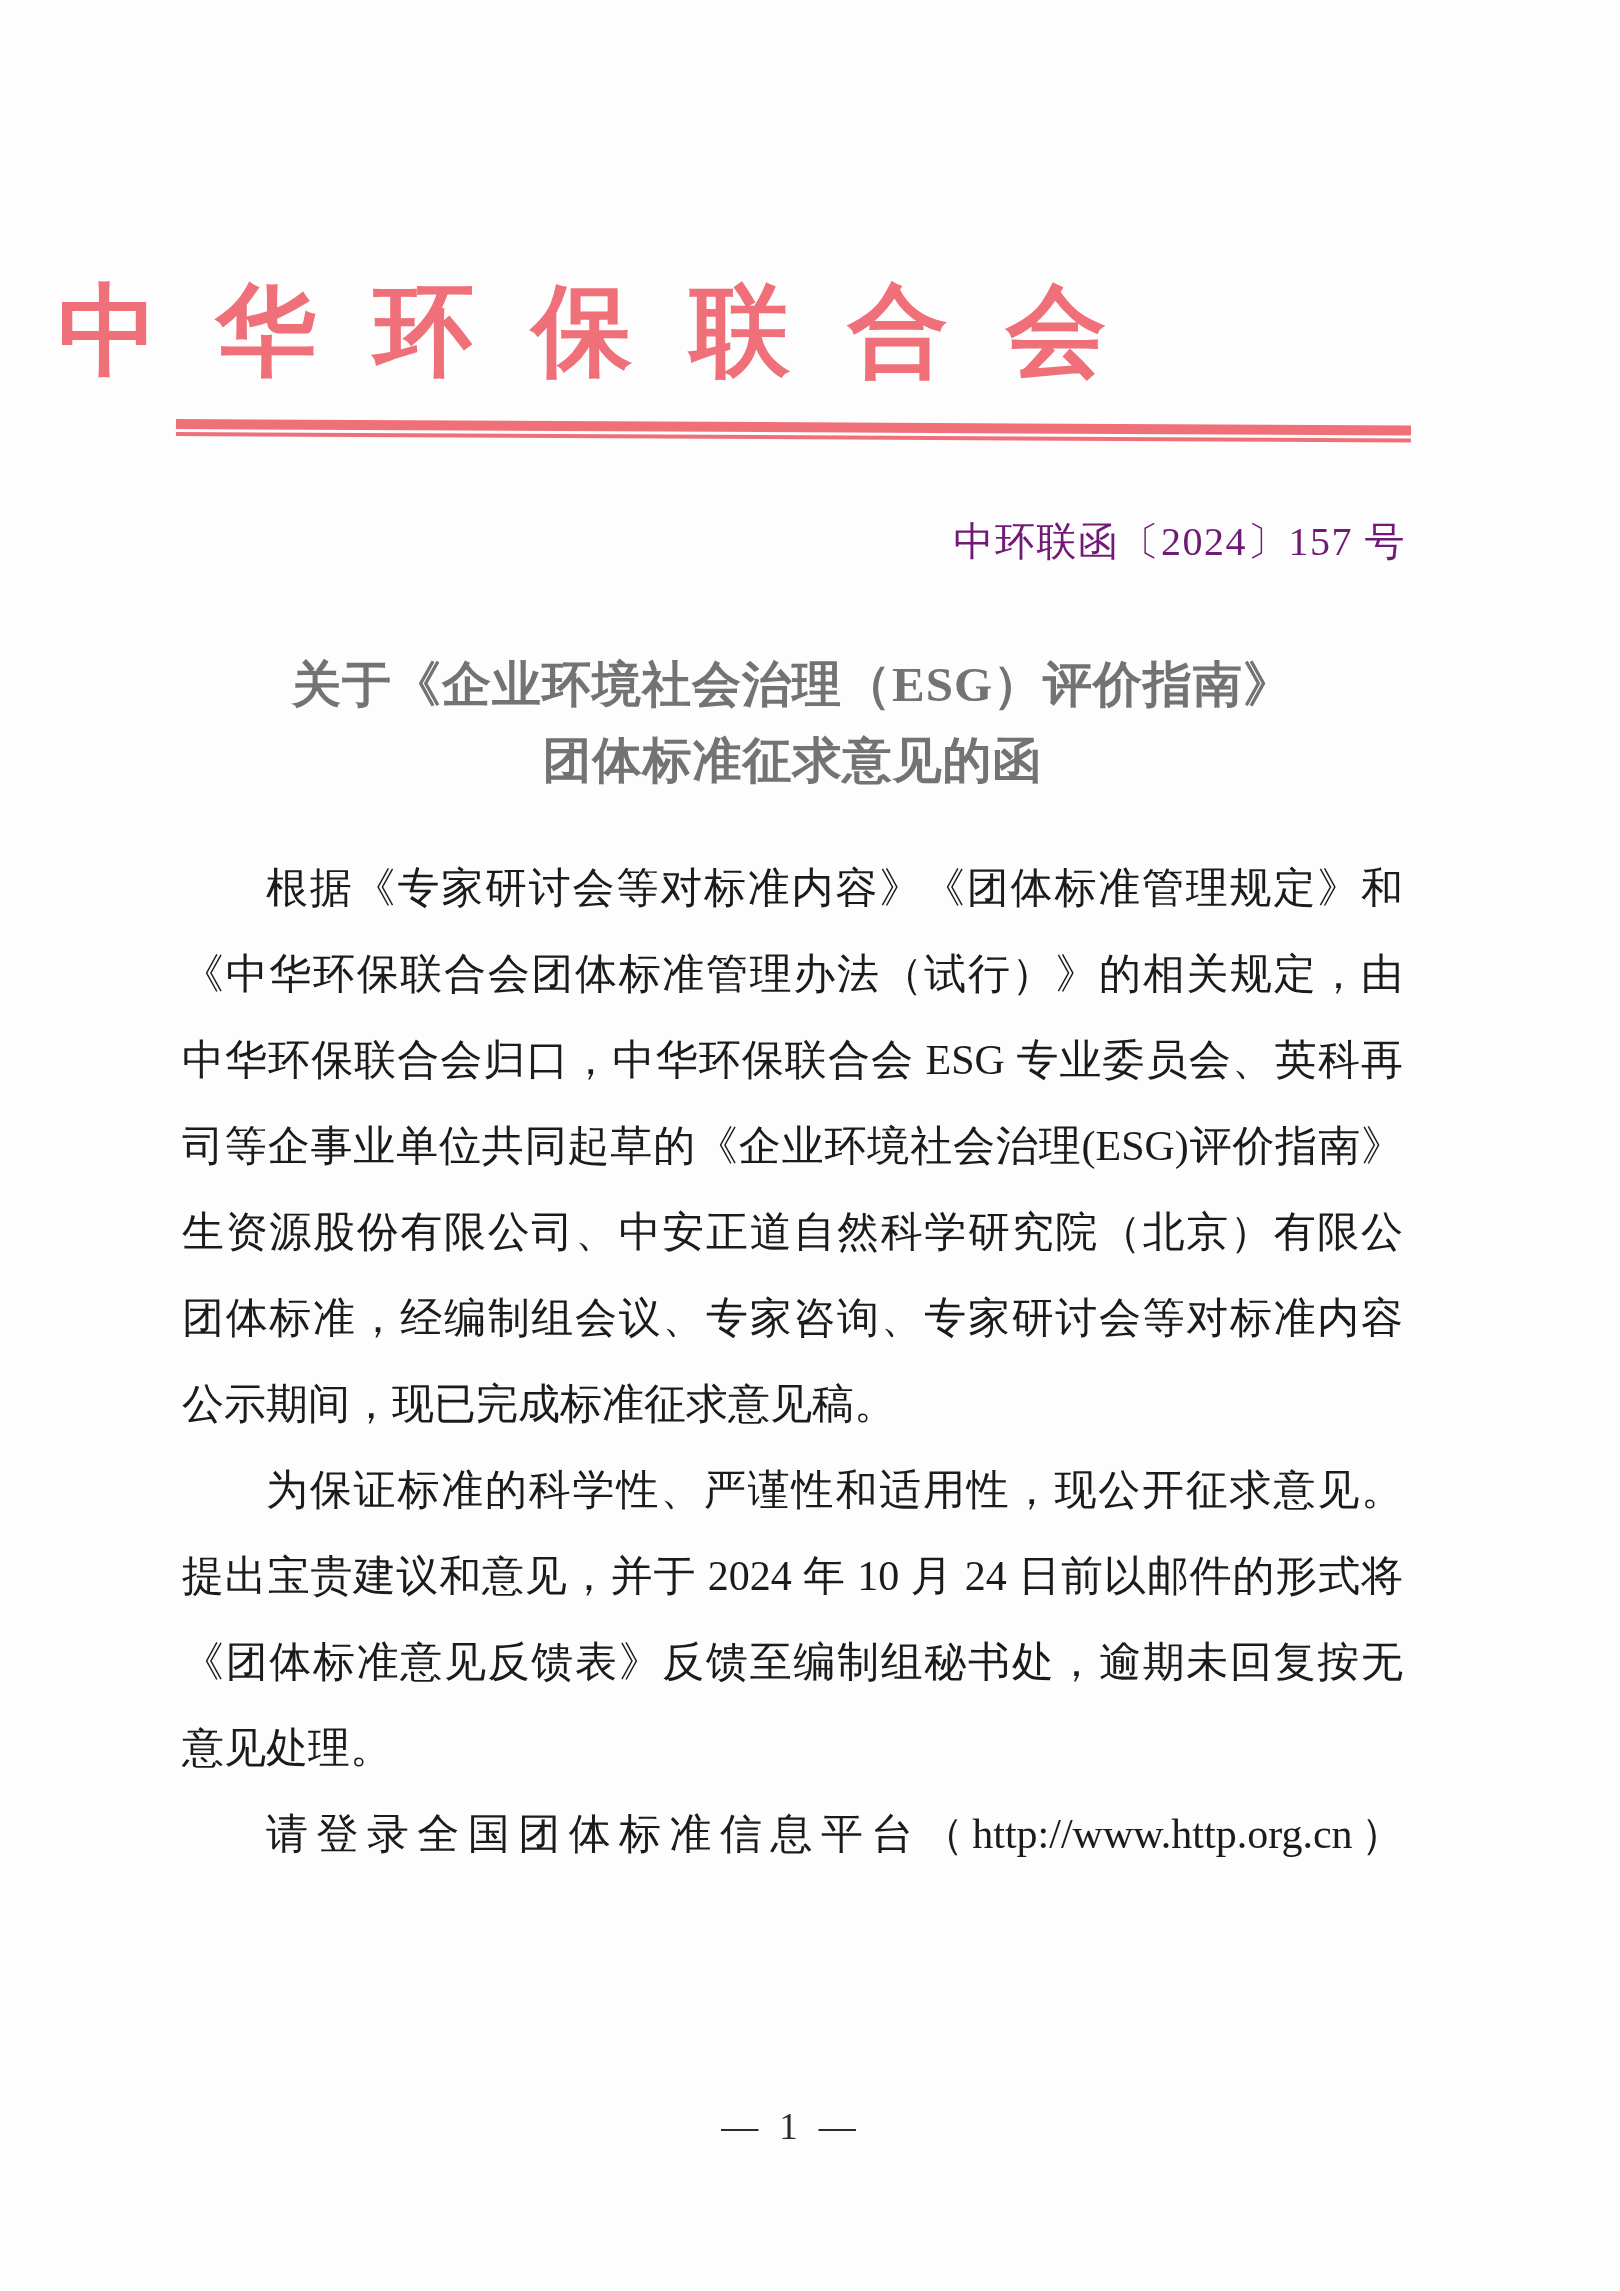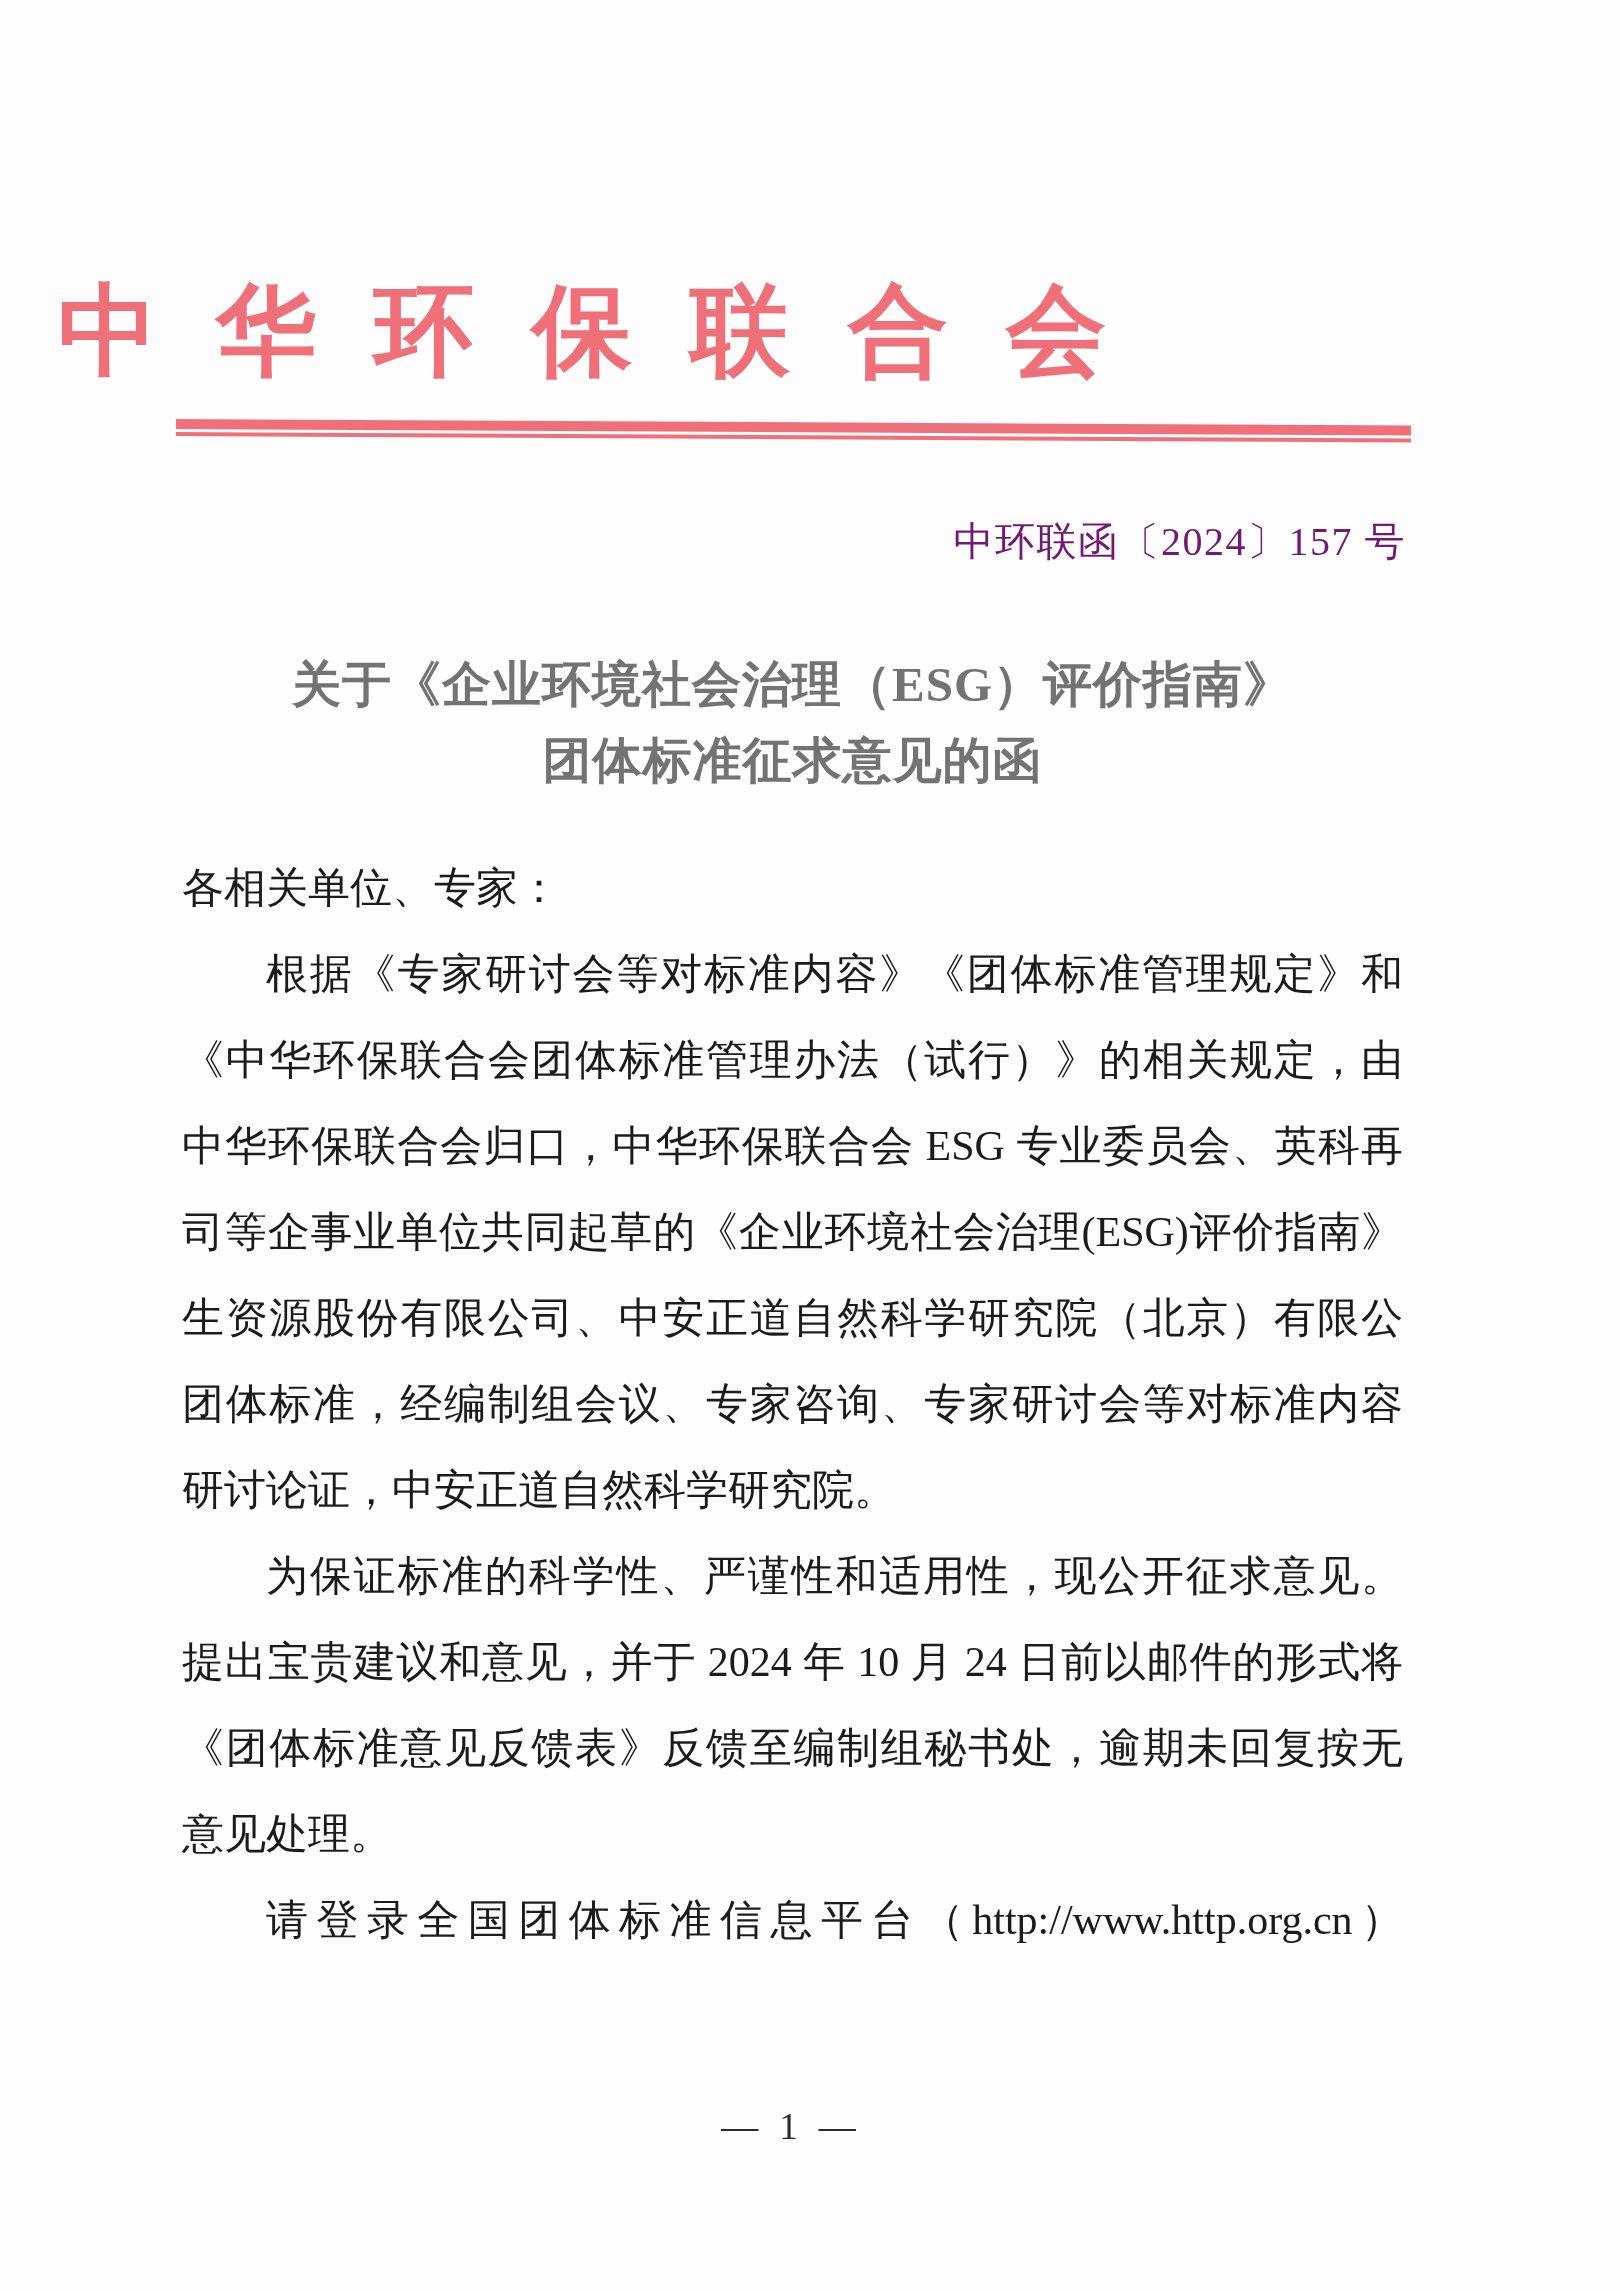--- a/index.html
+++ b/index.html
@@ -106,28 +106,27 @@
   </div>
 
   <div class="docnum">中环联函〔2024〕157 号</div>
 
   <div class="title">
     <div>关于《企业环境社会治理（ESG）评价指南》</div>
     <div>团体标准征求意见的函</div>
   </div>
 
   <div class="body-block">
-    <div class="bodyline">各相关单位、专家：</div>
     <div class="bodyline indent full">根据《专家研讨会等对标准内容》《团体标准管理规定》和</div>
     <div class="bodyline full">《中华环保联合会团体标准管理办法（试行）》的相关规定，由</div>
     <div class="bodyline full">中华环保联合会归口，中华环保联合会 ESG 专业委员会、英科再</div>
     <div class="bodyline full">司等企事业单位共同起草的《企业环境社会治理(ESG)评价指南》</div>
     <div class="bodyline full">生资源股份有限公司、中安正道自然科学研究院（北京）有限公</div>
     <div class="bodyline full">团体标准，经编制组会议、专家咨询、专家研讨会等对标准内容</div>
-    <div class="bodyline">研讨论证，中安正道自然科学研究院。</div>
+    <div class="bodyline">公示期间，现已完成标准征求意见稿。</div>
     <div class="bodyline indent full">为保证标准的科学性、严谨性和适用性，现公开征求意见。</div>
     <div class="bodyline full">提出宝贵建议和意见，并于 2024 年 10 月 24 日前以邮件的形式将</div>
     <div class="bodyline full">《团体标准意见反馈表》反馈至编制组秘书处，逾期未回复按无</div>
     <div class="bodyline">意见处理。</div>
     <div class="bodyline indent full">请登录全国团体标准信息平台（http://www.http.org.cn）</div>
   </div>
 
   <div class="footer">— 1 —</div>
 
 </div>

